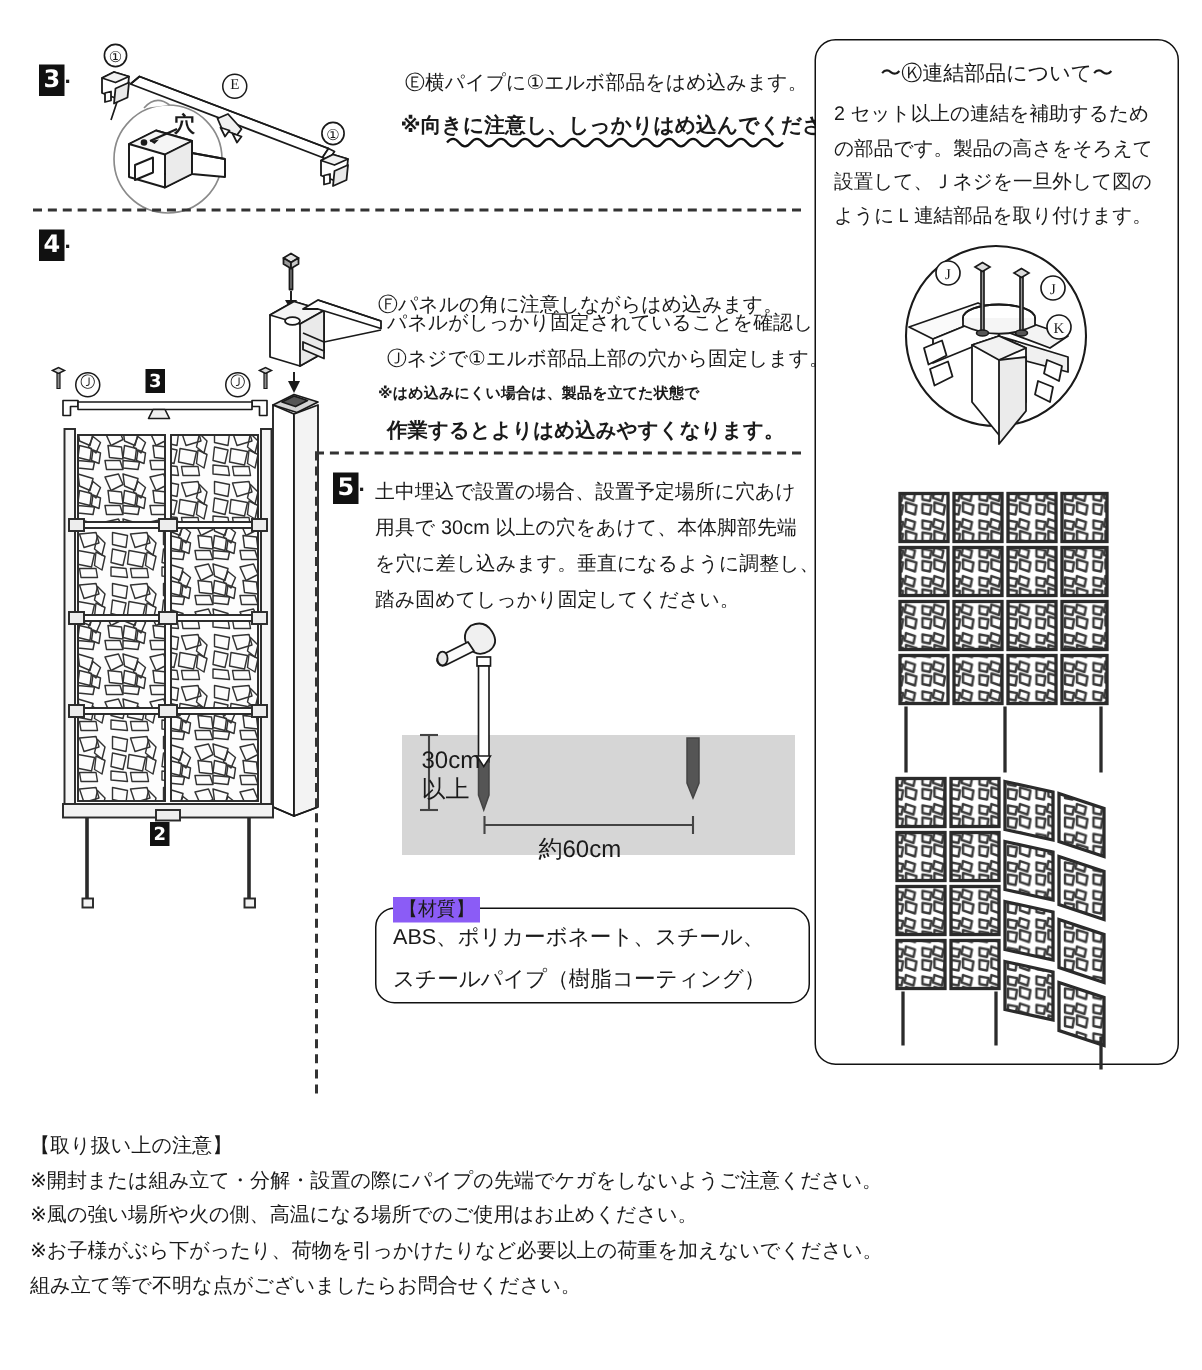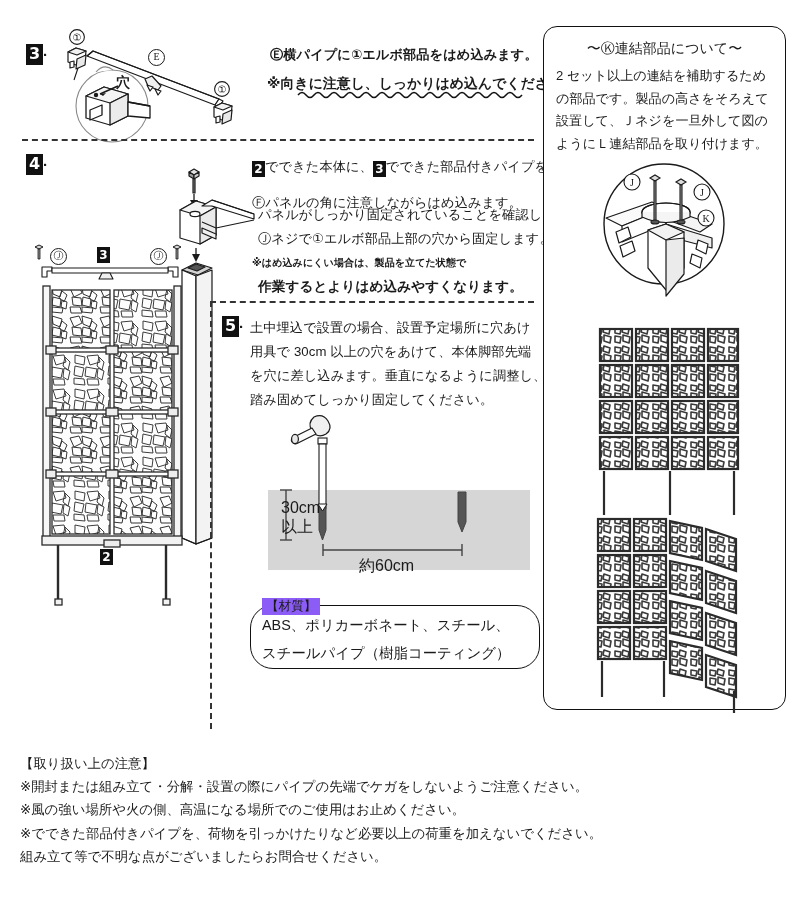--- a/index.html
+++ b/index.html
@@ -70,21 +70,21 @@
   #rightbox .body{
     margin:7px 6px 0 12px;
     font-size:13.1px;
     line-height:22.5px;
   }
 
   
   #matbox{
     left:250px;top:605px;width:290px;height:64px;
     border:1.6px solid #111;
-    border-radius:23px;
+    border-radius:13px;
     box-sizing:border-box;
   }
   #matlabel{
     left:262px;top:598px;
     background:#8b5cf6;
     padding:0 4px;
     font-size:12.6px;
     font-weight:500;
   }
   #matbox .ln{
@@ -173,37 +173,34 @@
       <text x="12" y="13" font-size="10" text-anchor="middle" font-family="'Liberation Serif',serif" fill="#1a1a1a">①</text>
     </g>
     <g fill="#fff" stroke="#1a1a1a" stroke-width="1.2" stroke-linejoin="round">
       <path d="M4 27 l8-4 10 3 -1 10 -9 4 -8-3 z"></path>
       <path d="M4 27 l8-4 10 3 -9 4 z" fill="#f2f2f2"></path>
       <path d="M13 34 l9-4 -1 10 -9 4 z" fill="#e9e9e9"></path>
       <path d="M6 37 l4-1 0 6 -4 1 z" fill="#fff"></path>
     </g>
   </svg>
 
-  <div class="abs txt" style="left:270px;top:44px;font-weight:bold;">Ⓔ横パイプに①エルボ部品をはめ込みます。</div>
+  <div class="abs txt" style="left:270px;top:44px;">Ⓔ横パイプに①エルボ部品をはめ込みます。</div>
   <div class="abs txt txt-b" style="left:267px;top:73px;font-size:13.8px;">
     <span>※向きに注意し、しっかりはめ込んでください。</span>
   </div>
   <svg class="abs" style="left:298px;top:90px;" width="240" height="8">
     <path d="M0 5 q4 -5 8 0 q4 5 8 0 q4 -5 8 0 q4 5 8 0 q4 -5 8 0 q4 5 8 0 q4 -5 8 0 q4 5 8 0 q4 -5 8 0 q4 5 8 0 q4 -5 8 0 q4 5 8 0 q4 -5 8 0 q4 5 8 0 q4 -5 8 0 q4 5 8 0 q4 -5 8 0 q4 5 8 0 q4 -5 8 0 q4 5 8 0 q4 -5 8 0 q4 5 8 0 q4 -5 8 0 q4 5 8 0 q4 -5 8 0 q4 5 8 0 q4 -5 8 0 q4 5 8 0" fill="none" stroke="#111" stroke-width="1.5"></path>
   </svg>
 
   <div class="abs dashed-h" style="left:22px;top:139px;width:512px;"></div>
 
   <div class="abs" style="left:26px;top:152px;">
     <span class="stepnum">4</span><span style="font-size:15px;font-weight:bold;">.</span>
   </div>
 
-  <div class="abs txt" style="left:252px;top:156px;">
-    <span class="stepnum sm">2</span><span>でできた本体に、</span><span class="stepnum sm">3</span><span>でできた部品付きパイプを</span>
-  </div>
   <div class="abs txt" style="left:252px;top:180px;margin-top:12px;">Ⓕパネルの角に注意しながらはめ込みます。</div>
   <div class="abs txt" style="left:258px;top:204px;">パネルがしっかり固定されていることを確認し、</div>
   <div class="abs txt" style="left:258px;top:228px;">Ⓙネジで①エルボ部品上部の穴から固定します。</div>
   <div class="abs txt txt-b" style="left:252px;top:252px;font-size:10px;">※はめ込みにくい場合は、製品を立てた状態で</div>
   <div class="abs txt txt-b" style="left:258px;top:276px;font-size:13.6px;">作業するとよりはめ込みやすくなります。</div>
 
   <svg class="abs" style="left:168px;top:166px;" width="86" height="380" viewBox="0 0 86 380">
     <g fill="#fff" stroke="#1a1a1a" stroke-width="1.2" stroke-linejoin="round">
 
       <path d="M21 6 l5 -3 5 3 -5 3 z" fill="#e3e3e3"></path>
@@ -515,17 +512,17 @@
       <path d="M8 146 l0 36"></path>
         <path d="M70 146 l0 36"></path>
         <path d="M140 176 l0 22"></path>
     </g>
   </svg>
 
   <div class="abs" id="notices">
     <div class="hd">【取り扱い上の注意】</div>
     <div class="li">※開封または組み立て・分解・設置の際にパイプの先端でケガをしないようご注意ください。</div>
     <div class="li">※風の強い場所や火の側、高温になる場所でのご使用はお止めください。</div>
-    <div class="li">※でできた部品付きパイプを、荷物を引っかけたりなど必要以上の荷重を加えないでください。</div>
+    <div class="li">※お子様がぶら下がったり、荷物を引っかけたりなど必要以上の荷重を加えないでください。</div>
     <div class="li">組み立て等で不明な点がございましたらお問合せください。</div>
   </div>
 
 </div>
 
 </body></html>

